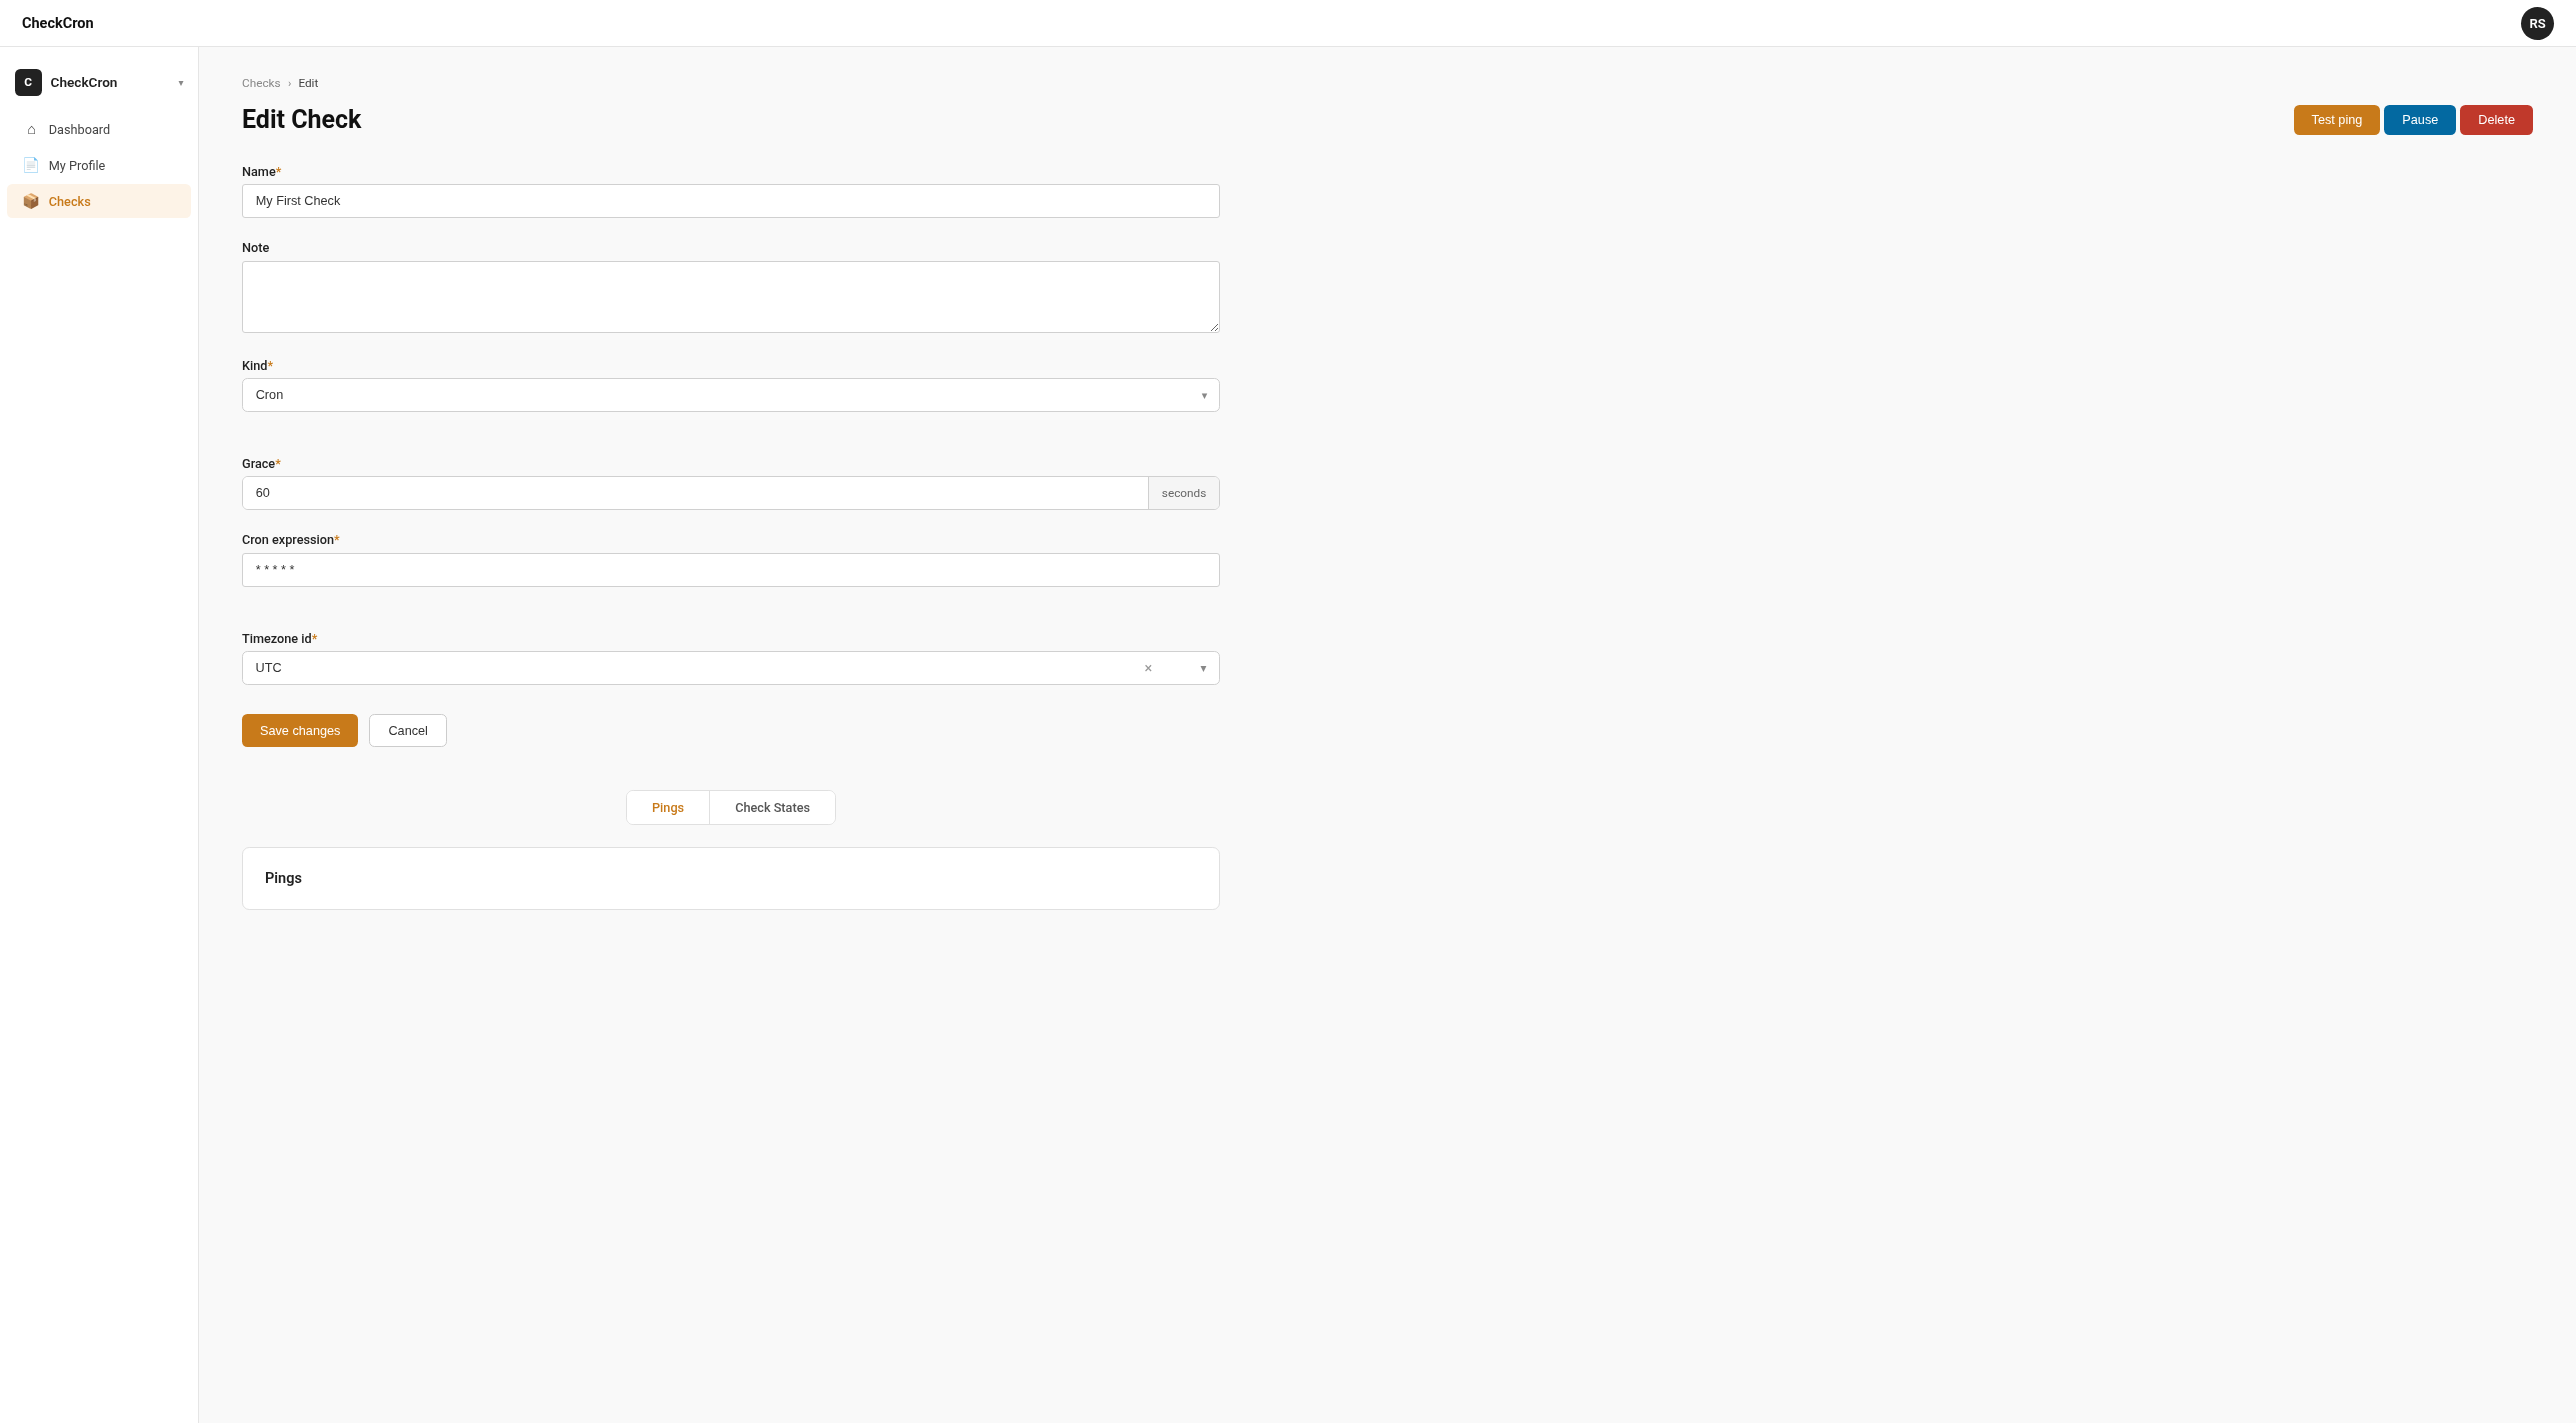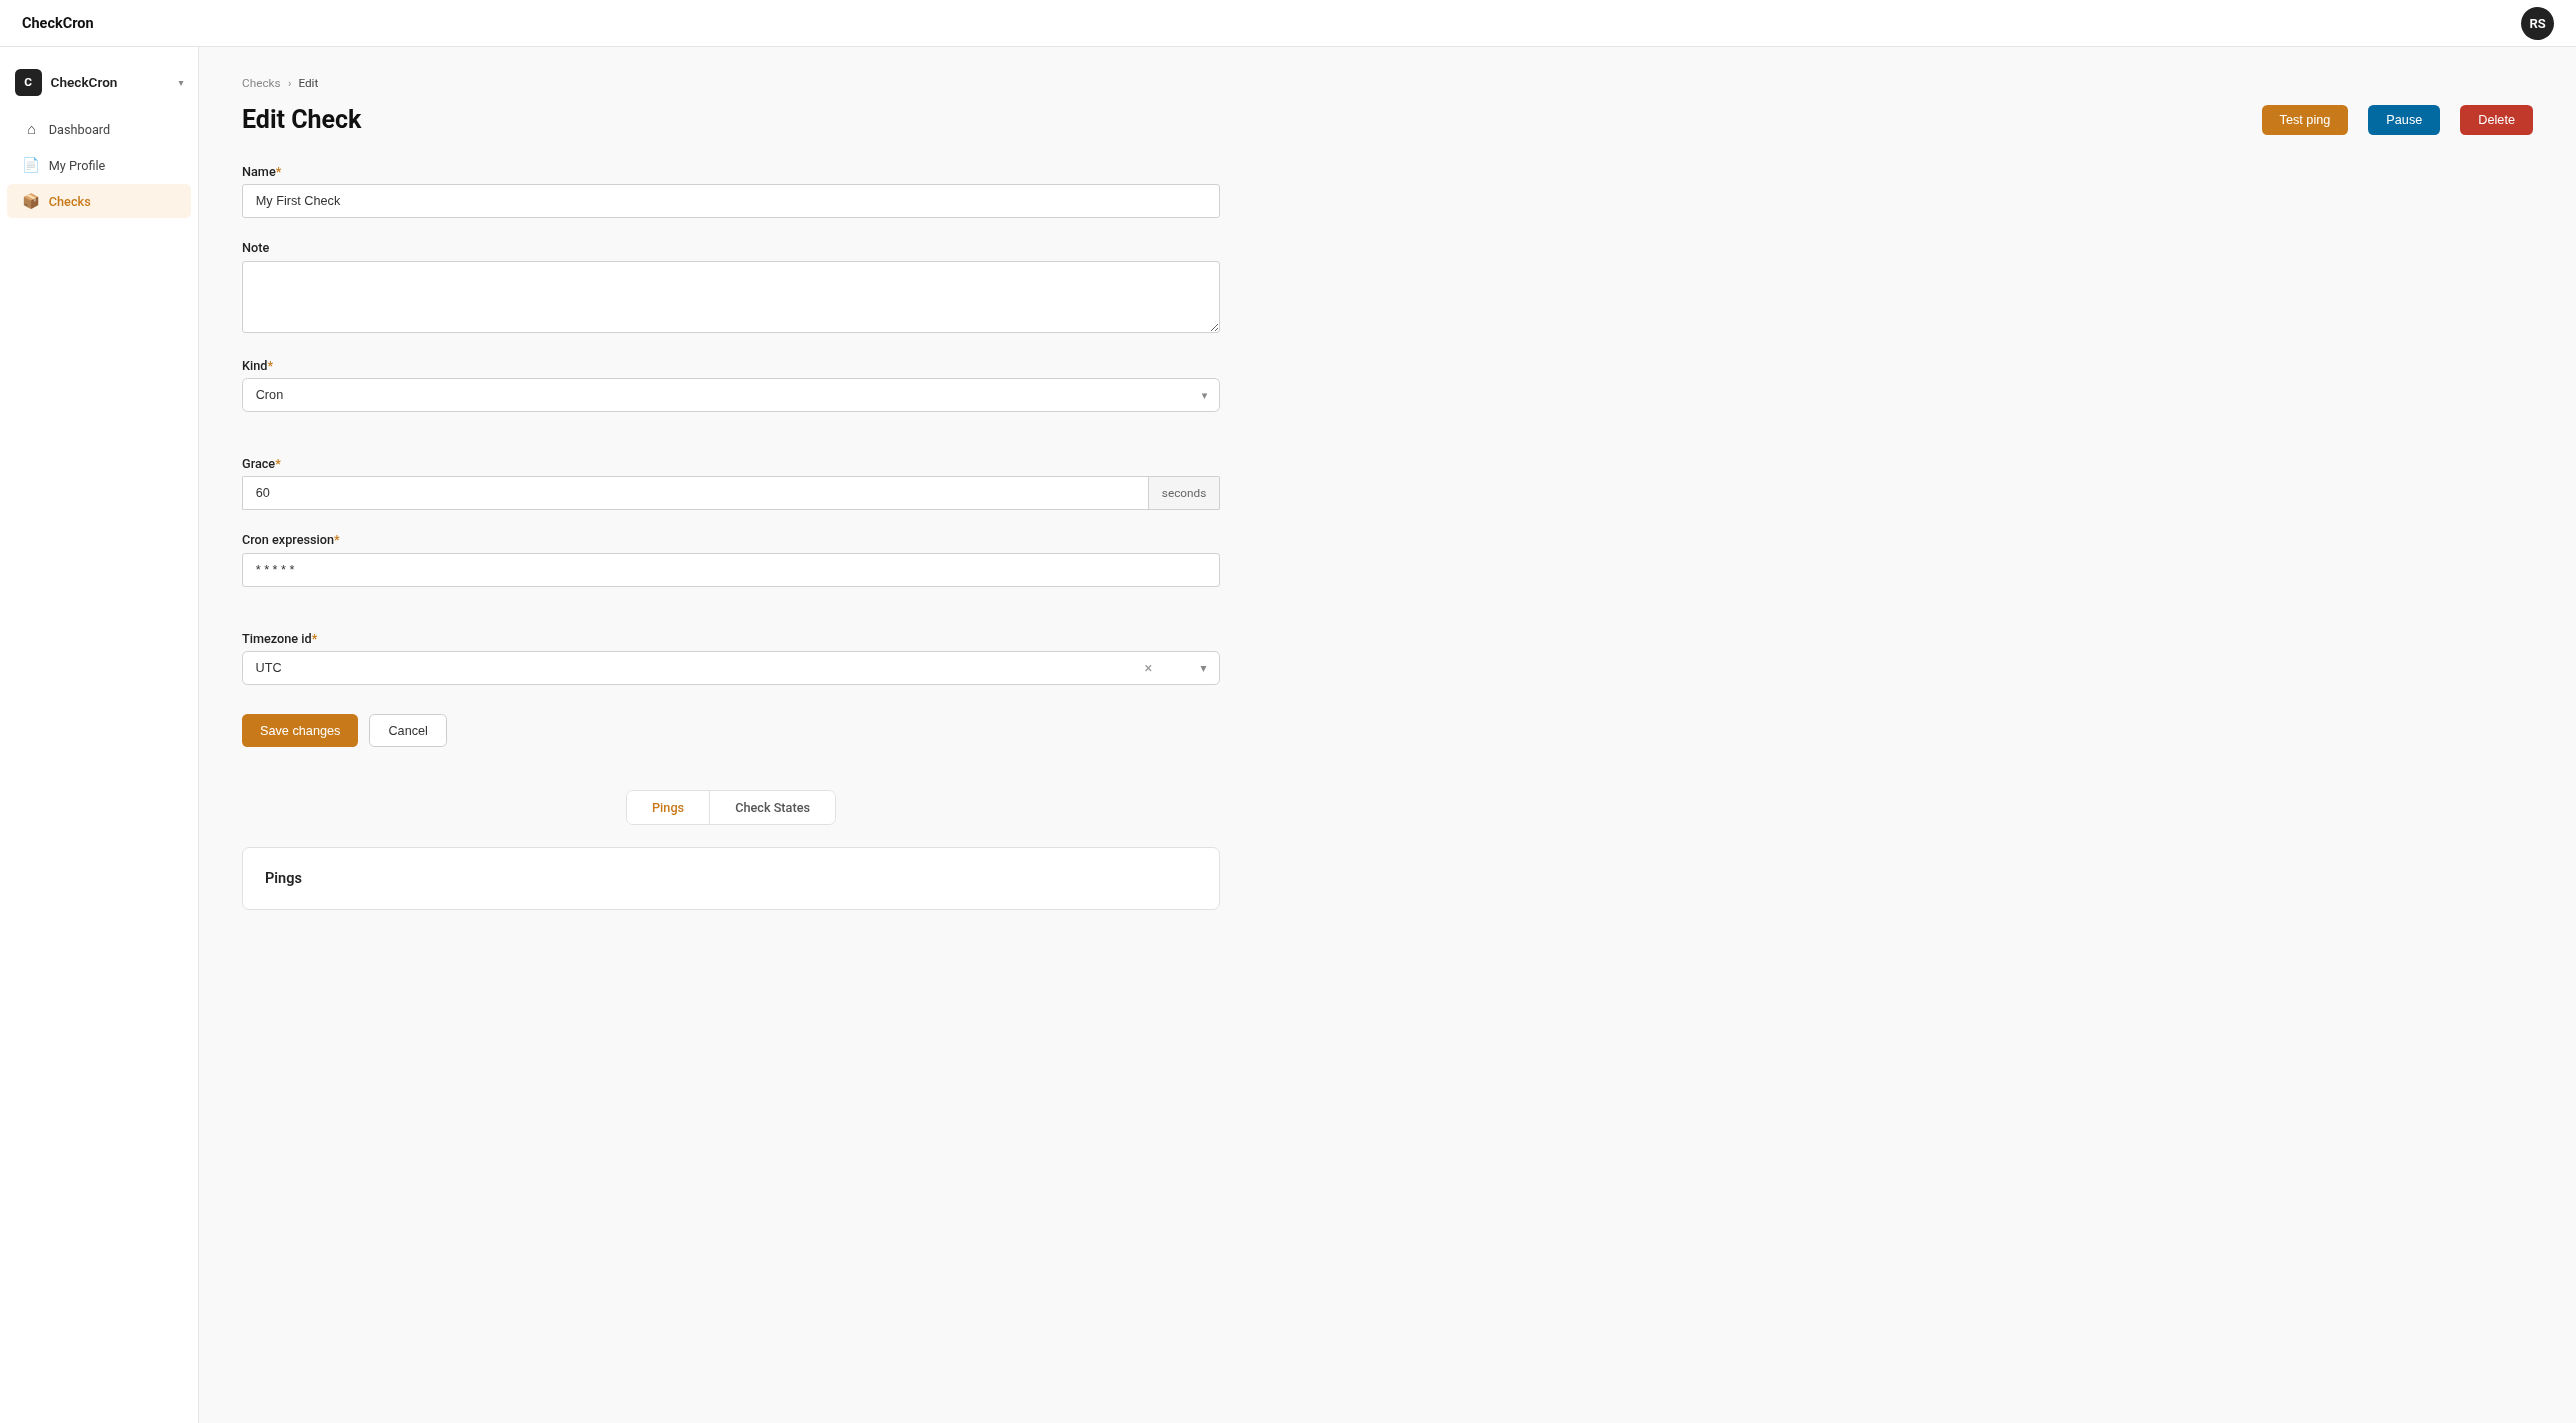--- a/index.html
+++ b/index.html
@@ -140,21 +140,21 @@
       justify-content: space-between;
       margin-bottom: 29px;
     }
     .page-title {
       font-size: 25px;
       font-weight: 700;
       color: #111;
     }
     .header-actions {
       display: flex;
-      gap: 20px;
+      gap: 4px;
     }
     .btn {
       padding: 8.2px 18px;
       border-radius: 5.4px;
       font-size: 12.7px;
       font-weight: 500;
       cursor: pointer;
       border: none;
       outline: none;
     }
@@ -213,21 +213,21 @@
       resize: vertical;
     }
     .form-row {
       display: grid;
       grid-template-columns: 1fr;
       gap: 22px;
     }
     .input-with-suffix {
       display: flex;
       border: 0.9px solid #d0d0d0;
-      border-radius: 1px;
+      border-radius: 6px;
       overflow: hidden;
       background: #fff;
     }
     .input-with-suffix input {
       flex: 1;
       padding: 9px 12.7px;
       border: none;
       font-size: 12.7px;
       color: #333;
       outline: none;

